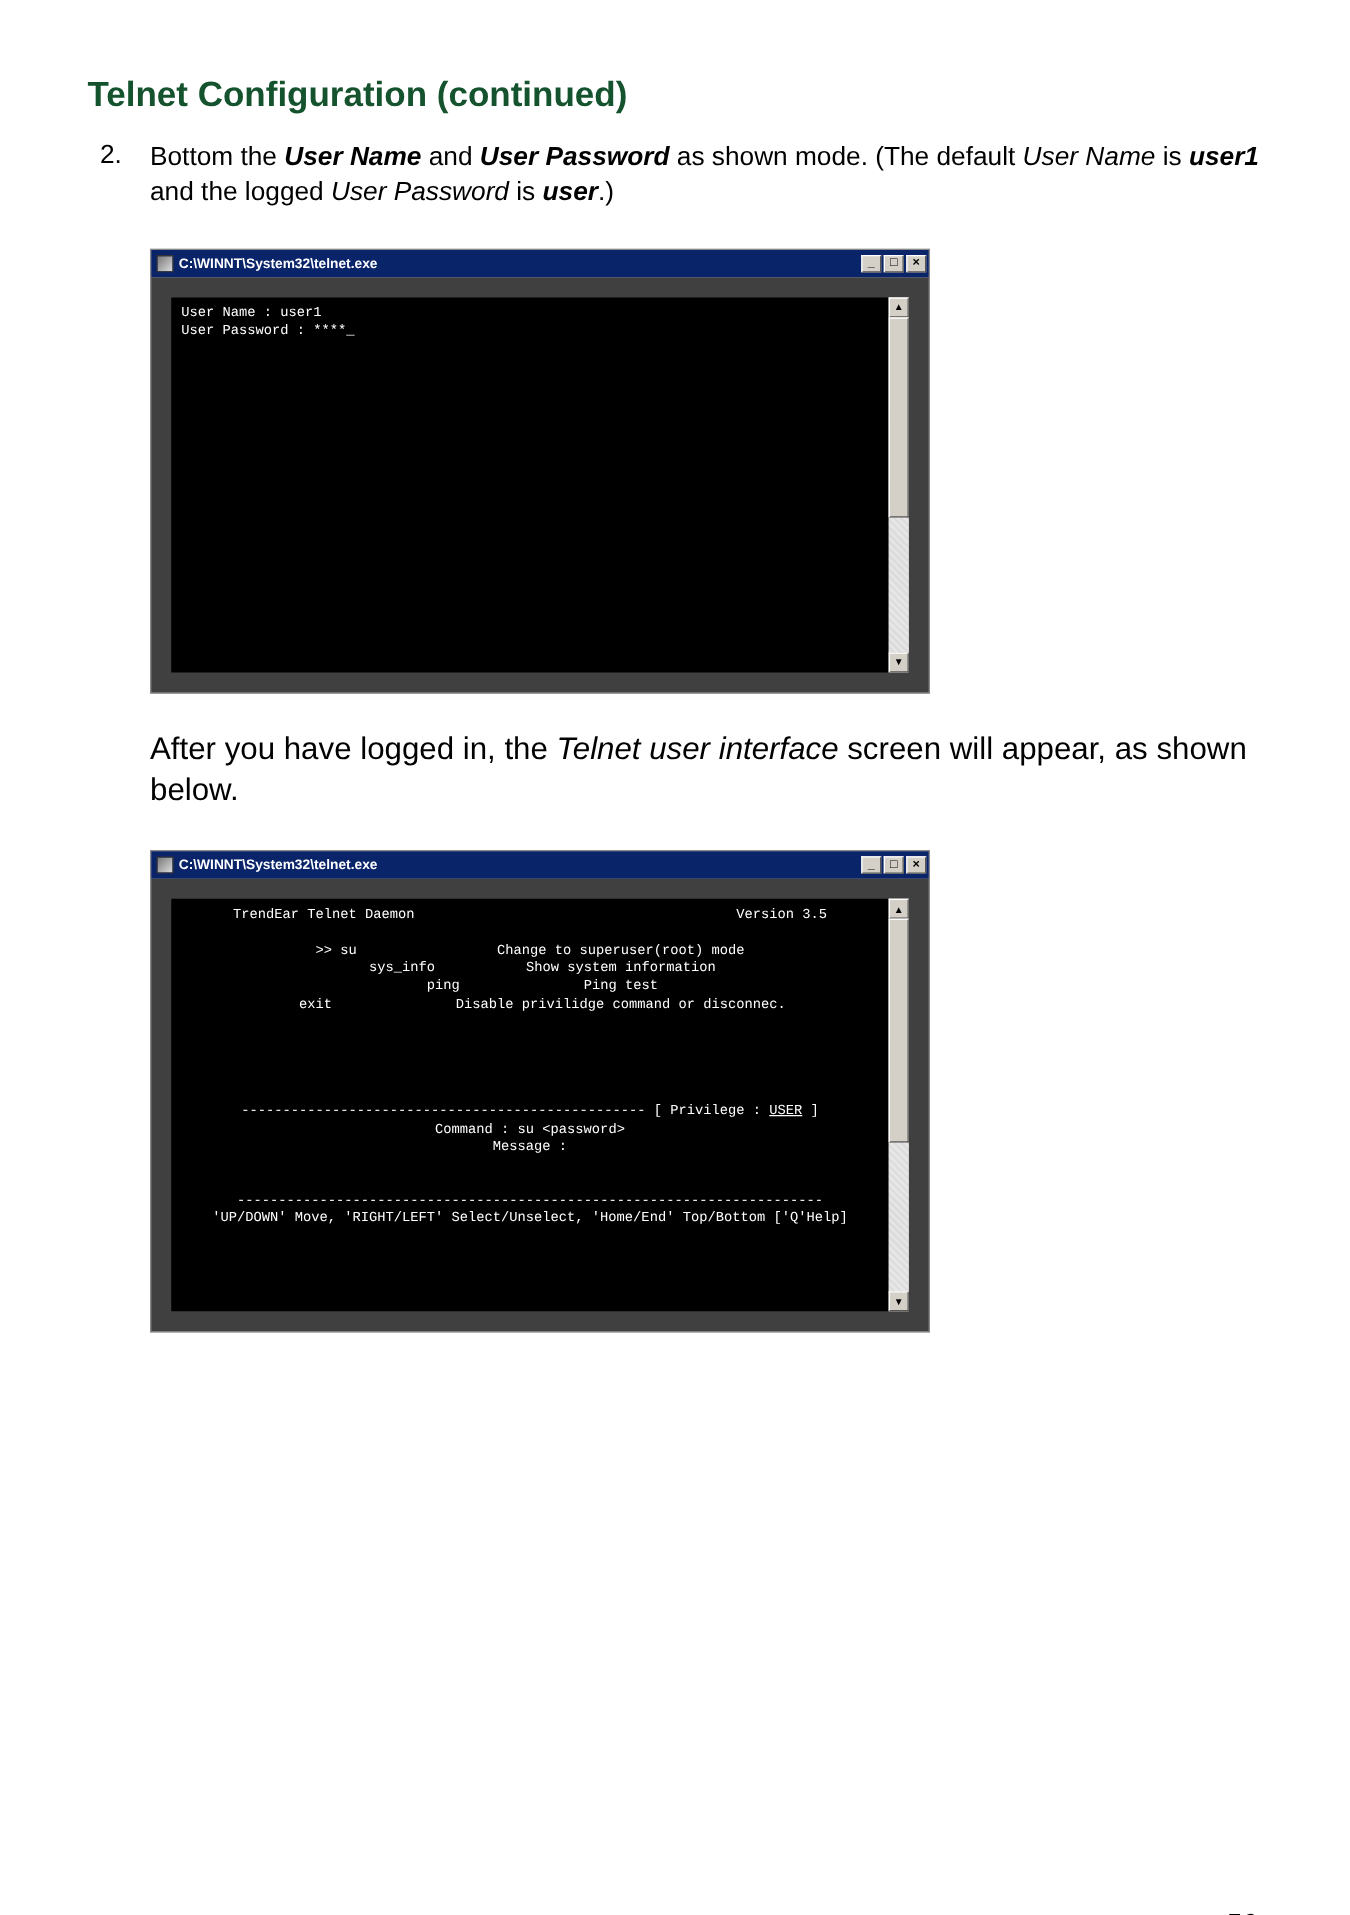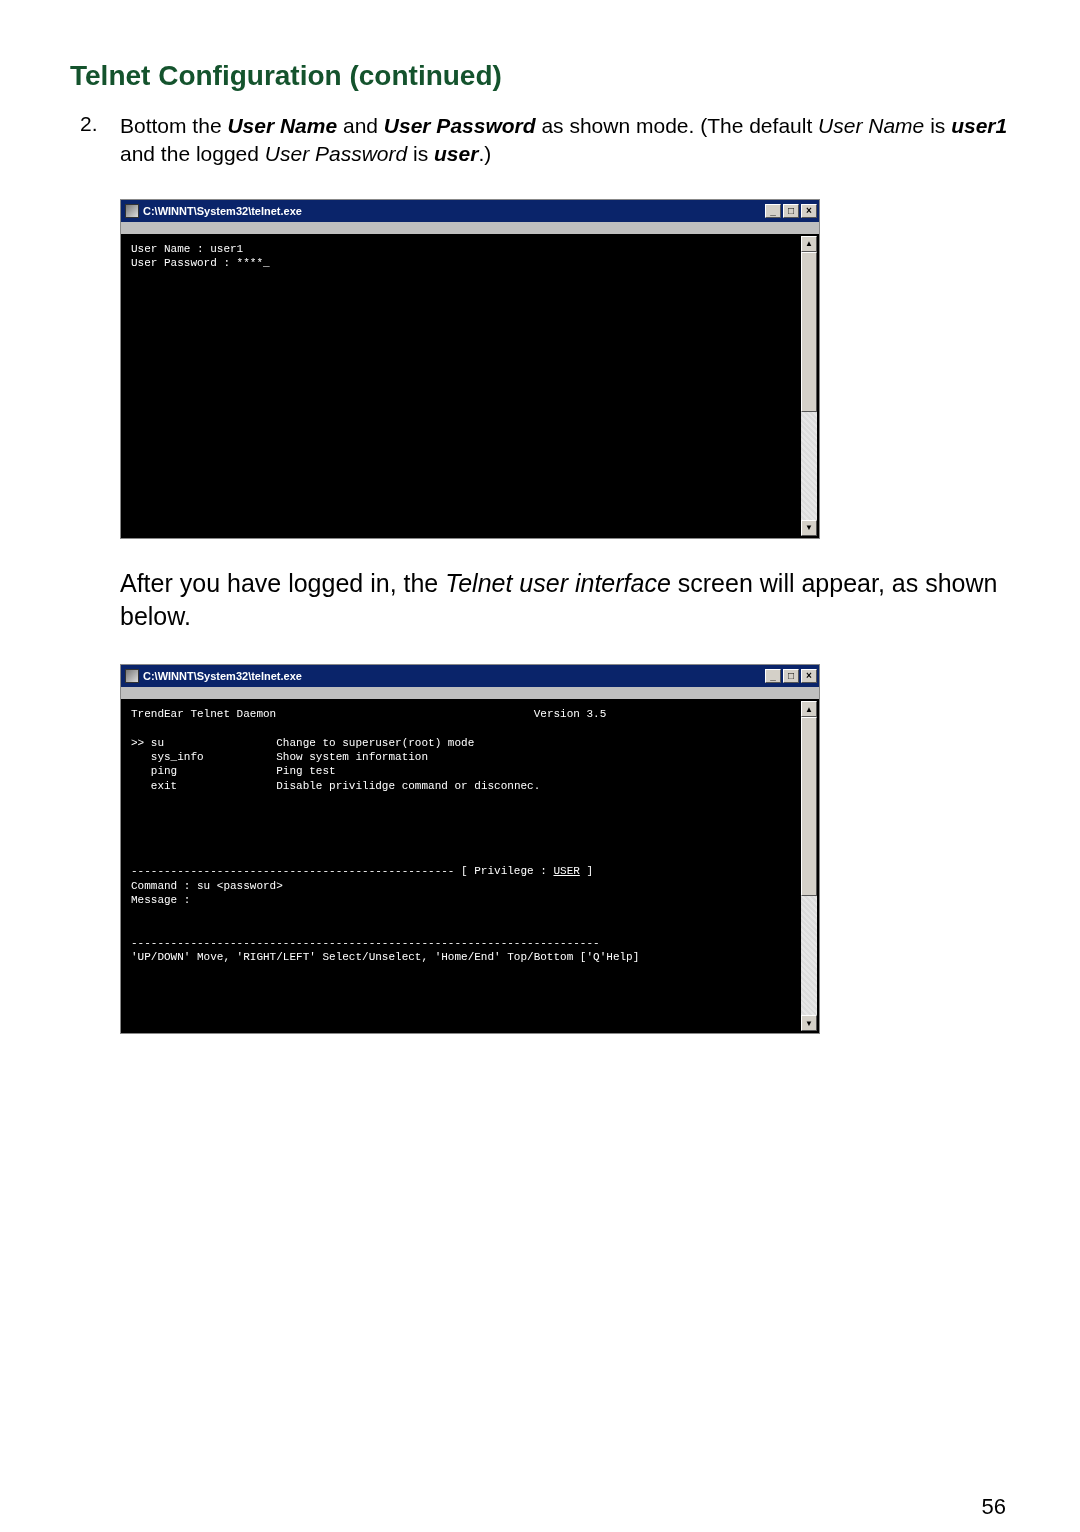--- a/index.html
+++ b/index.html
@@ -37,21 +37,21 @@
   .italic { font-style: italic; }
   .para {
     font-size: 25px;
     line-height: 1.35;
     margin: 28px 0 30px 50px;
   }
   .terminal-window {
     margin: 0 0 0 50px;
     border: 1px solid #888;
     background: #bfbfbf;
-    width: 700px;
+    width: 624px;
   }
   .titlebar {
     background: linear-gradient(#0a246a, #0a246a);
     height: 22px;
     display: flex;
     align-items: center;
     justify-content: space-between;
     padding: 0 2px 0 4px;
   }
   .titlebar-left {
@@ -85,37 +85,36 @@
     text-align: center;
     font-family: Arial;
     font-weight: bold;
     color: #000;
     display: flex;
     align-items: center;
     justify-content: center;
   }
   .term-body-wrap {
     display: flex;
-    background: #000000;
-    padding: 2px;
-    margin-top: 12px;
+    background: #404040;
+    padding: 16px;
   }
   .term-body {
     background: #000;
     color: #fff;
     font-family: "Courier New", monospace;
     font-size: 11px;
     line-height: 1.3;
     padding: 6px 8px 6px 8px;
     flex: 1;
     min-height: 300px;
     white-space: pre;
     overflow: hidden;
   }
-  .term-body.small { min-height: 330px; }
+  .term-body.small { min-height: 330px; text-align: center; }
   .scrollbar {
     width: 16px;
     background: #d4d0c8;
     position: relative;
     display: flex;
     flex-direction: column;
   }
   .sb-btn {
     width: 16px; height: 16px;
     background: #d4d0c8;

